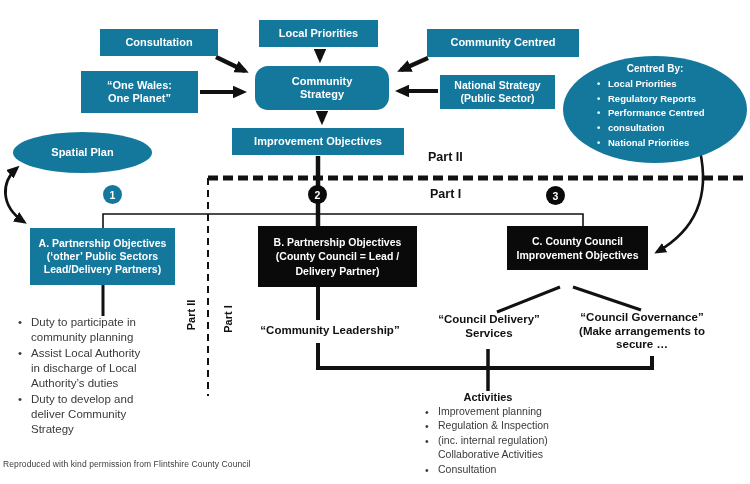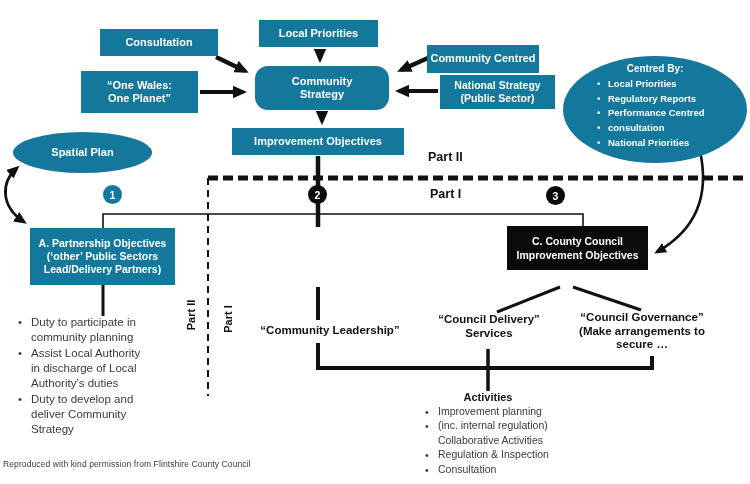--- a/index.html
+++ b/index.html
@@ -67,21 +67,21 @@
     <path d="M488,349 L488,391" stroke="#111" stroke-width="3.5"></path>
     <path d="M560,287 L497,312" stroke="#111" stroke-width="3"></path>
     <path d="M573,287 L641,310" stroke="#111" stroke-width="3"></path>
 
     <path fill="none" d="M700,151 C709,192 699,228 657,252" stroke="#111" stroke-width="2.6" marker-end="url(#ahS)"></path>
     <path fill="none" d="M17,168 C1,182 0,206 24,222" stroke="#111" stroke-width="2.8" marker-start="url(#ahS)" marker-end="url(#ahS)"></path>
   </svg>
 
   <div class="abs tealbox" style="left:100px;top:29px;width:118px;height:27px;font-size:11px;">Consultation</div>
   <div class="abs tealbox" style="left:259px;top:20px;width:119px;height:27px;font-size:11px;">Local Priorities</div>
-  <div class="abs tealbox" style="left:427px;top:45px;width:112px;height:28px;font-size:11px;">Community Centred</div>
+  <div class="abs tealbox" style="left:427px;top:29px;width:152px;height:28px;font-size:11px;">Community Centred</div>
   <div class="abs tealbox pre" style="left:81px;top:71px;width:117px;height:42px;font-size:11px;">“One Wales:
 One Planet”</div>
   <div class="abs tealbox pre" style="left:255px;top:66px;width:134px;height:44px;font-size:11px;border-radius:13px;">Community
 Strategy</div>
   <div class="abs tealbox pre" style="left:440px;top:75px;width:115px;height:34px;font-size:10.5px;">National Strategy
 (Public Sector)</div>
   <div class="abs tealbox" style="left:232px;top:128px;width:172px;height:27px;font-size:11px;">Improvement Objectives</div>
   <div class="abs tealbox ellipse" style="left:13px;top:132px;width:139px;height:41px;font-size:11px;">Spatial Plan</div>
 
   <div class="abs tealbox ellipse" style="left:563px;top:56px;width:184px;height:107px;display:block;z-index:2;">
@@ -100,20 +100,23 @@
   <div class="abs rot" style="left:170px;top:308px;width:44px;height:14px;">Part II</div>
   <div class="abs rot" style="left:207px;top:312px;width:44px;height:14px;">Part I</div>
 
   <div class="abs numcircle" style="left:103px;top:185px;background:#14789d;">1</div>
   <div class="abs numcircle" style="left:308px;top:185px;background:#0a0a0a;">2</div>
   <div class="abs numcircle" style="left:546px;top:186px;background:#0a0a0a;">3</div>
 
   <div class="abs tealbox pre" style="left:30px;top:228px;width:145px;height:57px;font-size:10.5px;">A. Partnership Objectives
 (‘other’ Public Sectors
 Lead/Delivery Partners)</div>
+  <div class="abs blackbox pre" style="left:258px;top:226px;width:159px;height:61px;font-size:10.5px;">B. Partnership Objectives
+(County Council = Lead /
+Delivery Partner)</div>
   <div class="abs blackbox pre" style="left:507px;top:226px;width:141px;height:44px;font-size:10.5px;">C. County Council
 Improvement Objectives</div>
 
   <div class="abs bullets" style="left:18px;top:315px;width:150px;">
     <div class="item pre">Duty to participate in
 community planning</div>
     <div class="item pre">Assist Local Authority
 in discharge of Local
 Authority’s duties</div>
     <div class="item pre">Duty to develop and
@@ -124,21 +127,21 @@
   <div class="abs qlabel" style="left:250px;top:324px;width:160px;">“Community Leadership”</div>
   <div class="abs qlabel pre" style="left:429px;top:313px;width:120px;">“Council Delivery”
 Services</div>
   <div class="abs qlabel pre" style="left:575px;top:311px;width:134px;">“Council Governance”
 (Make arrangements to
 secure …</div>
 
   <div class="abs act-title" style="left:438px;top:391px;width:100px;">Activities</div>
   <div class="abs act-items" style="left:425px;top:404px;width:145px;">
     <div class="item">Improvement planning</div>
+    <div class="item">Regulation &amp; Inspection</div>
     <div class="item pre">(inc. internal regulation)
 Collaborative Activities</div>
-    <div class="item">Regulation &amp; Inspection</div>
     <div class="item">Consultation</div>
   </div>
 
   <div class="abs footer" style="left:3px;top:459px;">Reproduced with kind permission from Flintshire County Council</div>
 
 </div>
 
 </body></html>

